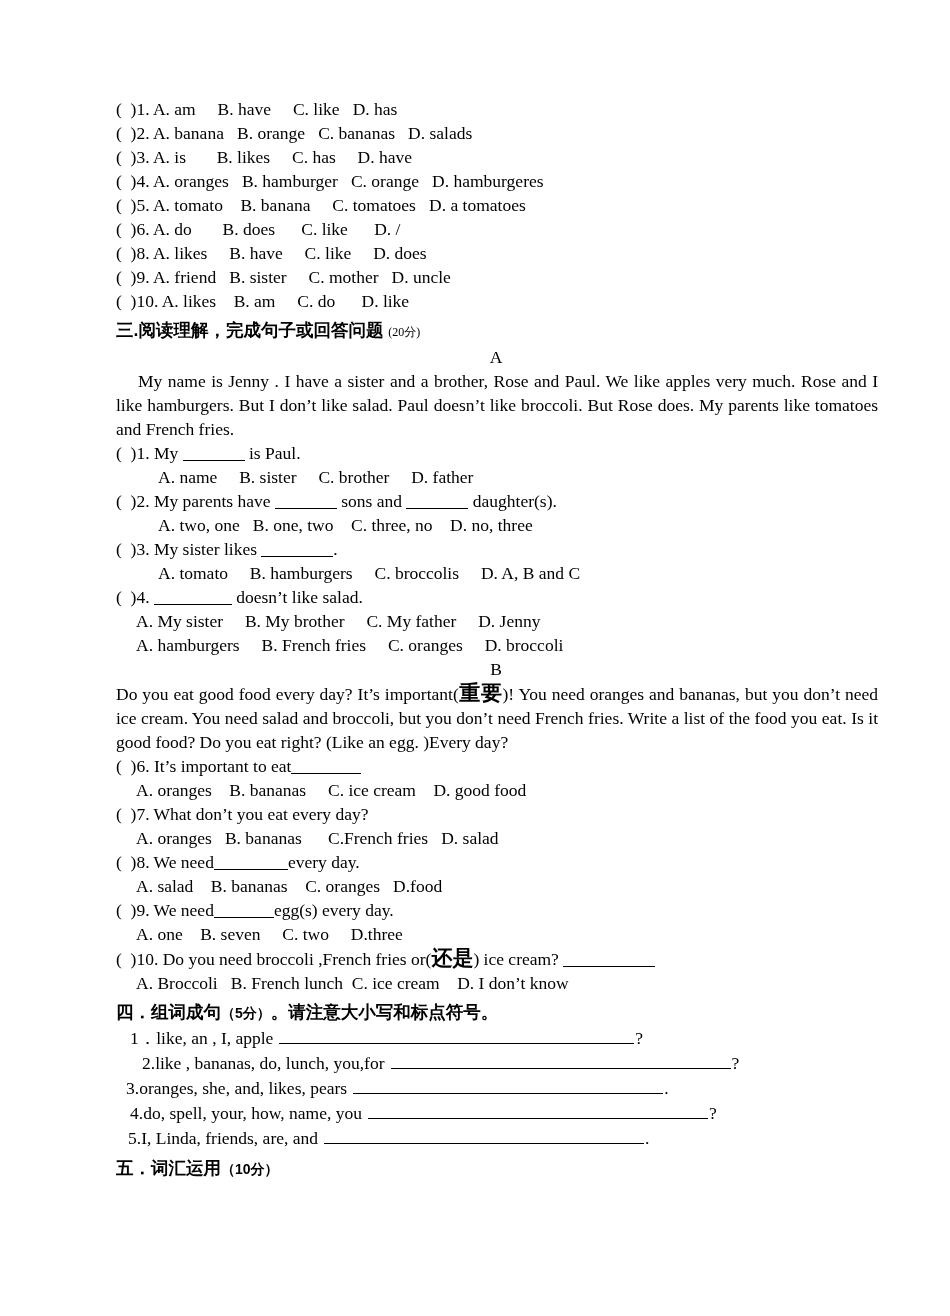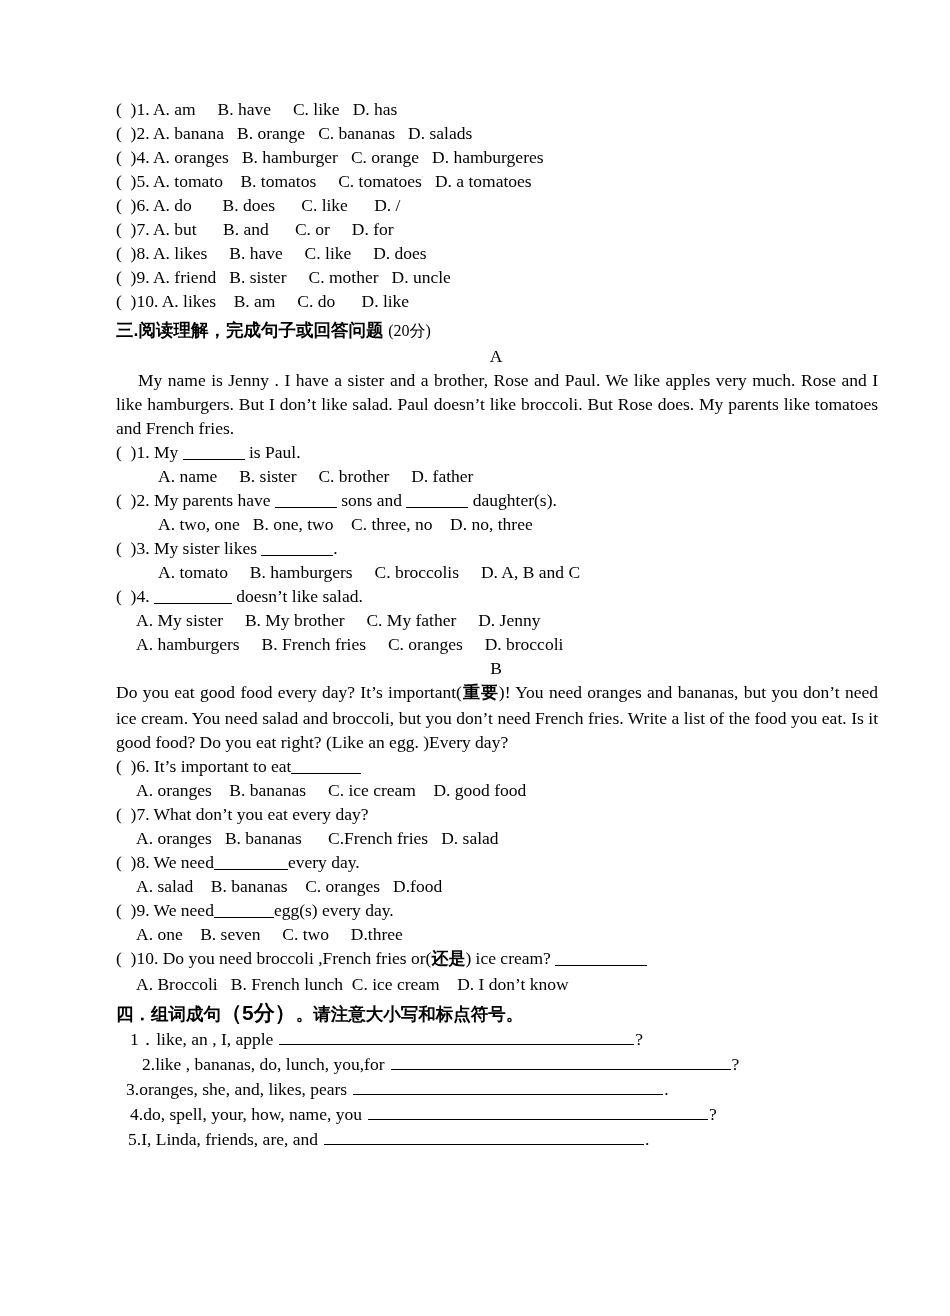--- a/index.html
+++ b/index.html
@@ -41,26 +41,26 @@
     font-family: "Liberation Sans", "DejaVu Sans", sans-serif;
     font-weight: bold;
     font-size: 17.5px;
     line-height: 26px;
     margin-top: 4px;
     white-space: pre;
   }
   .section-heading .pts {
     font-family: "Liberation Serif", "DejaVu Serif", serif;
     font-weight: normal;
-    font-size: 16px;
+    font-size: 12px;
   }
   .section-heading .pts-cjk {
     font-family: "Liberation Sans", "DejaVu Sans", sans-serif;
     font-weight: bold;
-    font-size: 21px;
+    font-size: 14px;
   }
 
   
   .passage-label {
     font-size: 17.5px;
     line-height: 24px;
     text-align: center;
     padding-right: 5px;
   }
 
@@ -68,23 +68,23 @@
   .passage {
     font-size: 17.5px;
     line-height: 24px;
     text-align: justify;
     text-align-last: left;
     text-justify: inter-word;
     width: 762px;
   }
   .passage.indent { text-indent: 22px; }
   .cjk-inline {
-    font-family: Liberation Mono, monospace;
+    font-family: Liberation Serif, serif;
     font-weight: bold;
-    font-size: 17px;
+    font-size: 21px;
   }
 
   
   .opts      { padding-left: 42px; }
   .opts-slim { padding-left: 20px; }
 
   
   .wo-row {
     font-size: 17.5px;
     line-height: 25px;
@@ -115,24 +115,24 @@
 </style>
 </head>
 <body>
 
 <div class="page">
   <div class="content">
 
     <div>
       <div class="mc-line"><span>(  )1.</span> <span>A. am     B. have     C. like   D. has</span></div>
       <div class="mc-line"><span>(  )2.</span> <span>A. banana   B. orange   C. bananas   D. salads</span></div>
+      <div class="mc-line"><span>(  )3.</span> <span>A. is       B. likes     C. has     D. have</span></div>
       <div class="mc-line"><span>(  )4.</span> <span>A. oranges   B. hamburger   C. orange   D. hamburgeres</span></div>
-      <div class="mc-line"><span>(  )5.</span> <span>A. tomato    B. tomatos     C. tomatoes   D. a tomatoes</span></div>
+      <div class="mc-line"><span>(  )5.</span> <span>A. tomato    B. banana     C. tomatoes   D. a tomatoes</span></div>
       <div class="mc-line"><span>(  )6.</span> <span>A. do       B. does      C. like      D. /</span></div>
-      <div class="mc-line"><span>(  )7.</span> <span>A. but      B. and      C. or     D. for</span></div>
       <div class="mc-line"><span>(  )8.</span> <span>A. likes     B. have     C. like     D. does</span></div>
       <div class="mc-line"><span>(  )9.</span> <span>A. friend   B. sister     C. mother   D. uncle</span></div>
       <div class="mc-line"><span>(  )10.</span> <span>A. likes    B. am     C. do      D. like</span></div>
     </div>
 
     <div class="section-heading"><span>三.</span><span>阅读理解，完成句子或回答问题</span> <span class="pts">(20分)</span></div>
 
     <div class="passage-label">A</div>
     <div class="passage indent">My name is Jenny . I have a sister and a brother, Rose and Paul. We like apples very much. Rose and I like hamburgers. But I don’t like salad. Paul doesn’t like broccoli. But Rose does. My parents like tomatoes and French fries.</div>
 
@@ -169,15 +169,16 @@
     <div class="line opts-slim">A. Broccoli   B. French lunch  C. ice cream    D. I don’t know</div>
 
     <div class="section-heading"><span>四．</span><span>组词成句</span><span class="pts-cjk">（5分）</span><span>。请注意大小写和标点符号。</span></div>
 
     <div class="wo-row i1"><span class="wo-words">1．</span><span class="wo-words">like, an , I, apple</span><span class="wo-blank" style="width:355px"></span><span class="wo-end">?</span></div>
     <div class="wo-row i2"><span class="wo-words">2.</span><span class="wo-words">like , bananas, do, lunch, you,for</span><span class="wo-blank" style="width:340px"></span><span class="wo-end">?</span></div>
     <div class="wo-row i3"><span class="wo-words">3.</span><span class="wo-words">oranges, she, and, likes, pears</span><span class="wo-blank" style="width:310px"></span><span class="wo-end">.</span></div>
     <div class="wo-row i4"><span class="wo-words">4.</span><span class="wo-words">do, spell, your, how, name, you</span><span class="wo-blank" style="width:340px"></span><span class="wo-end">?</span></div>
     <div class="wo-row i5"><span class="wo-words">5.</span><span class="wo-words">I, Linda, friends, are, and</span><span class="wo-blank" style="width:320px"></span><span class="wo-end">.</span></div>
 
+    <div class="section-heading"><span>五．</span><span>词汇运用</span><span class="pts-cjk">（10分）</span></div>
 
   </div>
 </div>
 
 </body></html>

